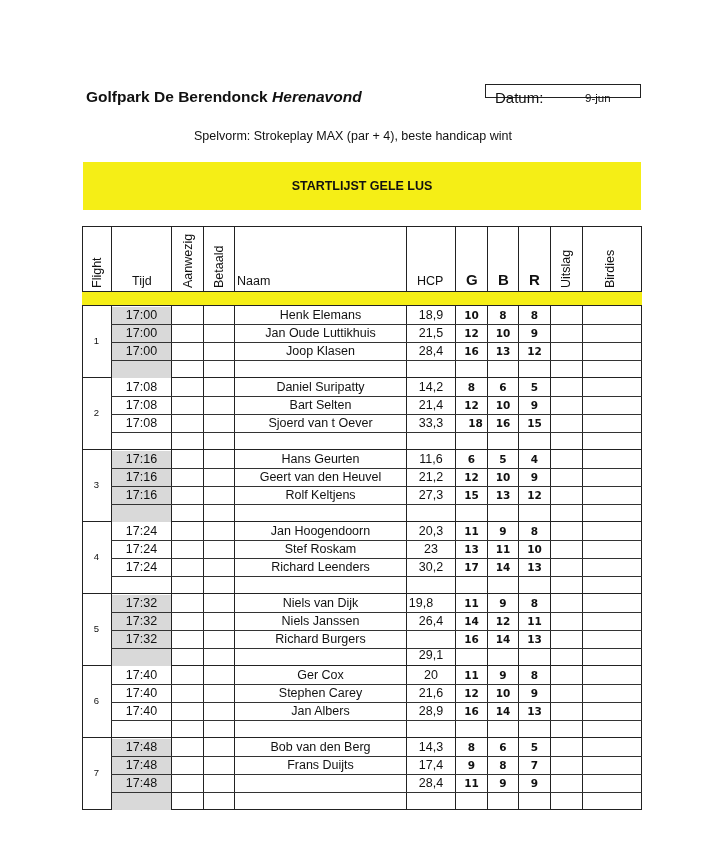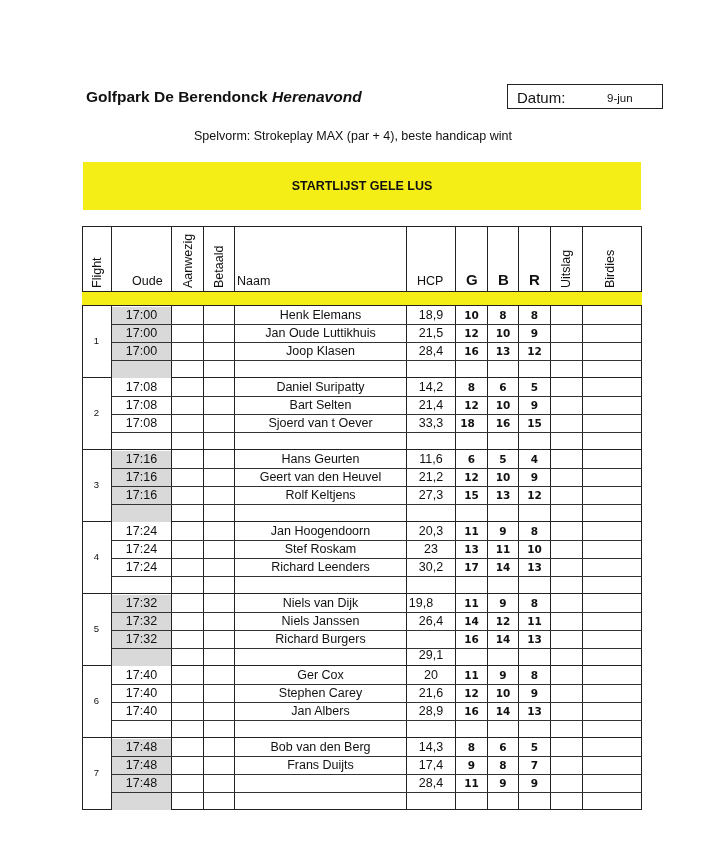--- a/index.html
+++ b/index.html
@@ -1,19 +1,19 @@
 <!DOCTYPE html>
 <html><head>
 <meta charset="utf-8">
 <style>
   html, body { margin:0; padding:0; background:#ffffff; }
   body { width:727px; height:853px; position:relative; font-family:"Liberation Sans", sans-serif; color:#111; overflow:hidden; }
   .title { position:absolute; left:86px; top:88px; font-size:15.5px; font-weight:bold; white-space:nowrap; }
   .title i { font-style:italic;text-align:right; }
-  .datum { position:absolute; left:507px; top:84px; width:156px; height:25px; border:1.5px solid #222; box-sizing:border-box; }
+  .datum { position:absolute; left:485px; top:84px; width:156px; height:14px; border:1.5px solid #222; box-sizing:border-box; }
   .datum .lbl { position:absolute; left:9px; top:4px; font-size:15px; }
   .datum .val { position:absolute; left:99px; top:7px; font-size:11.5px; }
   .spelvorm { position:absolute; left:0; width:727px; top:129px; text-align:center; font-size:12.5px; padding-left:0; }
   .spelvorm span { position:absolute; left:194px; }
   .banner { position:absolute; left:83px; top:162px; width:558px; height:48px; background:#f5ee16; display:flex; align-items:center; justify-content:center; font-weight:bold; font-size:12.5px; }
   .grid { position:absolute; left:82px; top:226px; width:560px; }
   .hdr { position:relative; height:66px; border-top:1.5px solid #222; border-bottom:1.5px solid #222; box-sizing:border-box; }
   .vline { position:absolute; top:0; bottom:0; width:0; border-left:1.5px solid #222; }
   .vtext { position:absolute; bottom:3px; transform-origin:left bottom; transform:rotate(-90deg); font-size:12.5px; white-space:nowrap; }
   .htext { position:absolute; bottom:3px; font-size:12.5px; }
@@ -51,21 +51,21 @@
     <div class="vline" style="left:121px"></div>
     <div class="vline" style="left:152px"></div>
     <div class="vline" style="left:324px"></div>
     <div class="vline" style="left:373px"></div>
     <div class="vline" style="left:405px"></div>
     <div class="vline" style="left:436px"></div>
     <div class="vline" style="left:468px"></div>
     <div class="vline" style="left:500px"></div>
     <div class="vline" style="left:559px"></div>
     <span class="vtext" style="left:22px;">Flight</span>
-    <span class="htext" style="left:50px;">Oude</span>
+    <span class="htext" style="left:50px;">Tijd</span>
     <span class="vtext" style="left:113px;">Aanwezig</span>
     <span class="vtext" style="left:144px;">Betaald</span>
     <span class="htext" style="left:155px;">Naam</span>
     <span class="htext" style="left:335px;">HCP</span>
     <span class="htext hbold" style="left:384px;">G</span>
     <span class="htext hbold" style="left:416px;">B</span>
     <span class="htext hbold" style="left:447px;">R</span>
     <span class="vtext" style="left:491px;">Uitslag</span>
     <span class="vtext" style="left:535px;">Birdies</span>
   </div>
@@ -177,21 +177,21 @@
           <div class="cell num" style="left: 437px; width: 31px;">9</div>
           <div class="cell " style="left: 469px; width: 31px;"></div>
           <div class="cell " style="left: 501px; width: 58px;"></div>
         </div>
         <div class="row" style="top: 36px;">
           <div class="cell " style="left: 30px; width: 59px;">17:08</div>
           <div class="cell " style="left: 90px; width: 31px;"></div>
           <div class="cell " style="left: 122px; width: 30px;"></div>
           <div class="cell " style="left: 153px; width: 171px;">Sjoerd van t Oever</div>
           <div class="cell " style="left: 325px; width: 48px;">33,3</div>
-          <div class="cell num" style="left: 370px; width: 31px;">18</div>
+          <div class="cell num" style="left: 378px; width: 31px;">18</div>
           <div class="cell num" style="left: 406px; width: 30px;">16</div>
           <div class="cell num" style="left: 437px; width: 31px;">15</div>
           <div class="cell " style="left: 469px; width: 31px;"></div>
           <div class="cell " style="left: 501px; width: 58px;"></div>
         </div>
         <div class="row" style="top: 54px;">
           <div class="cell " style="left: 30px; width: 59px;"></div>
           <div class="cell " style="left: 90px; width: 31px;"></div>
           <div class="cell " style="left: 122px; width: 30px;"></div>
           <div class="cell " style="left: 153px; width: 171px;"></div>

